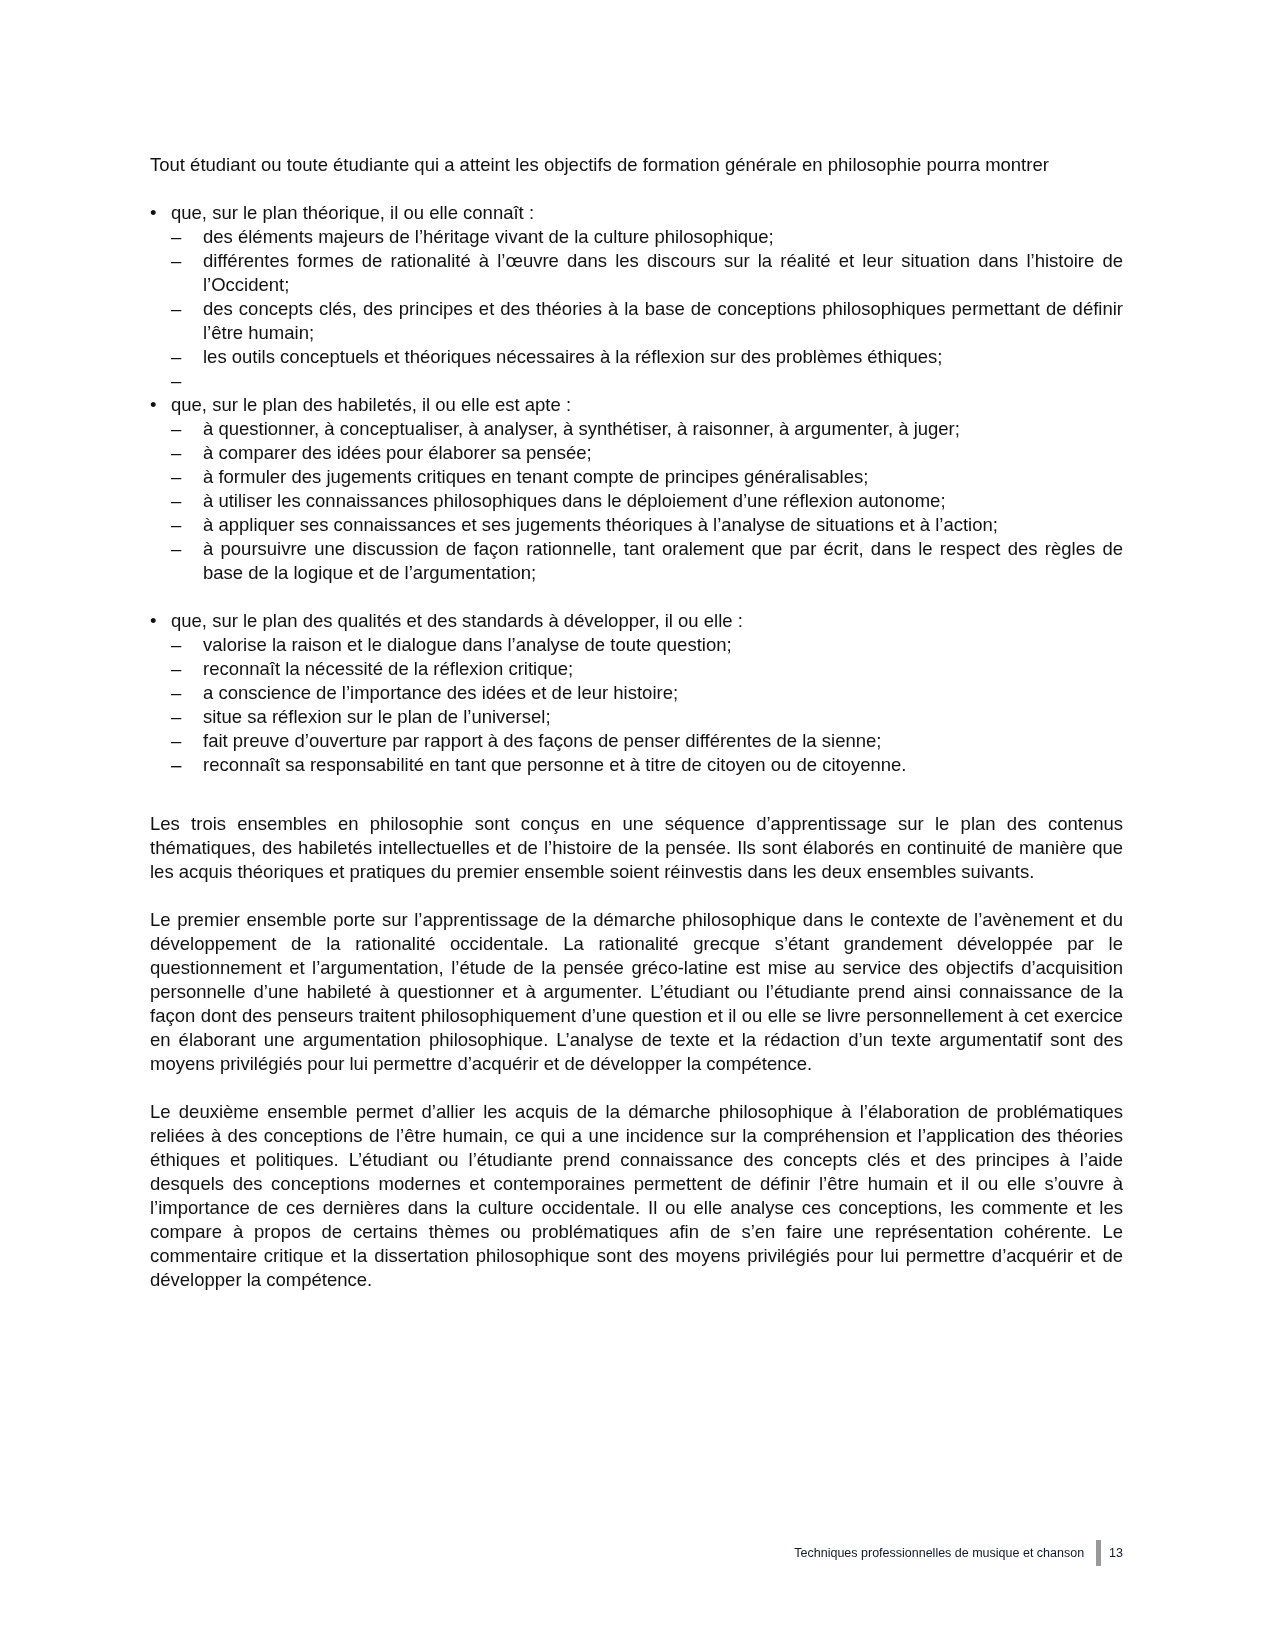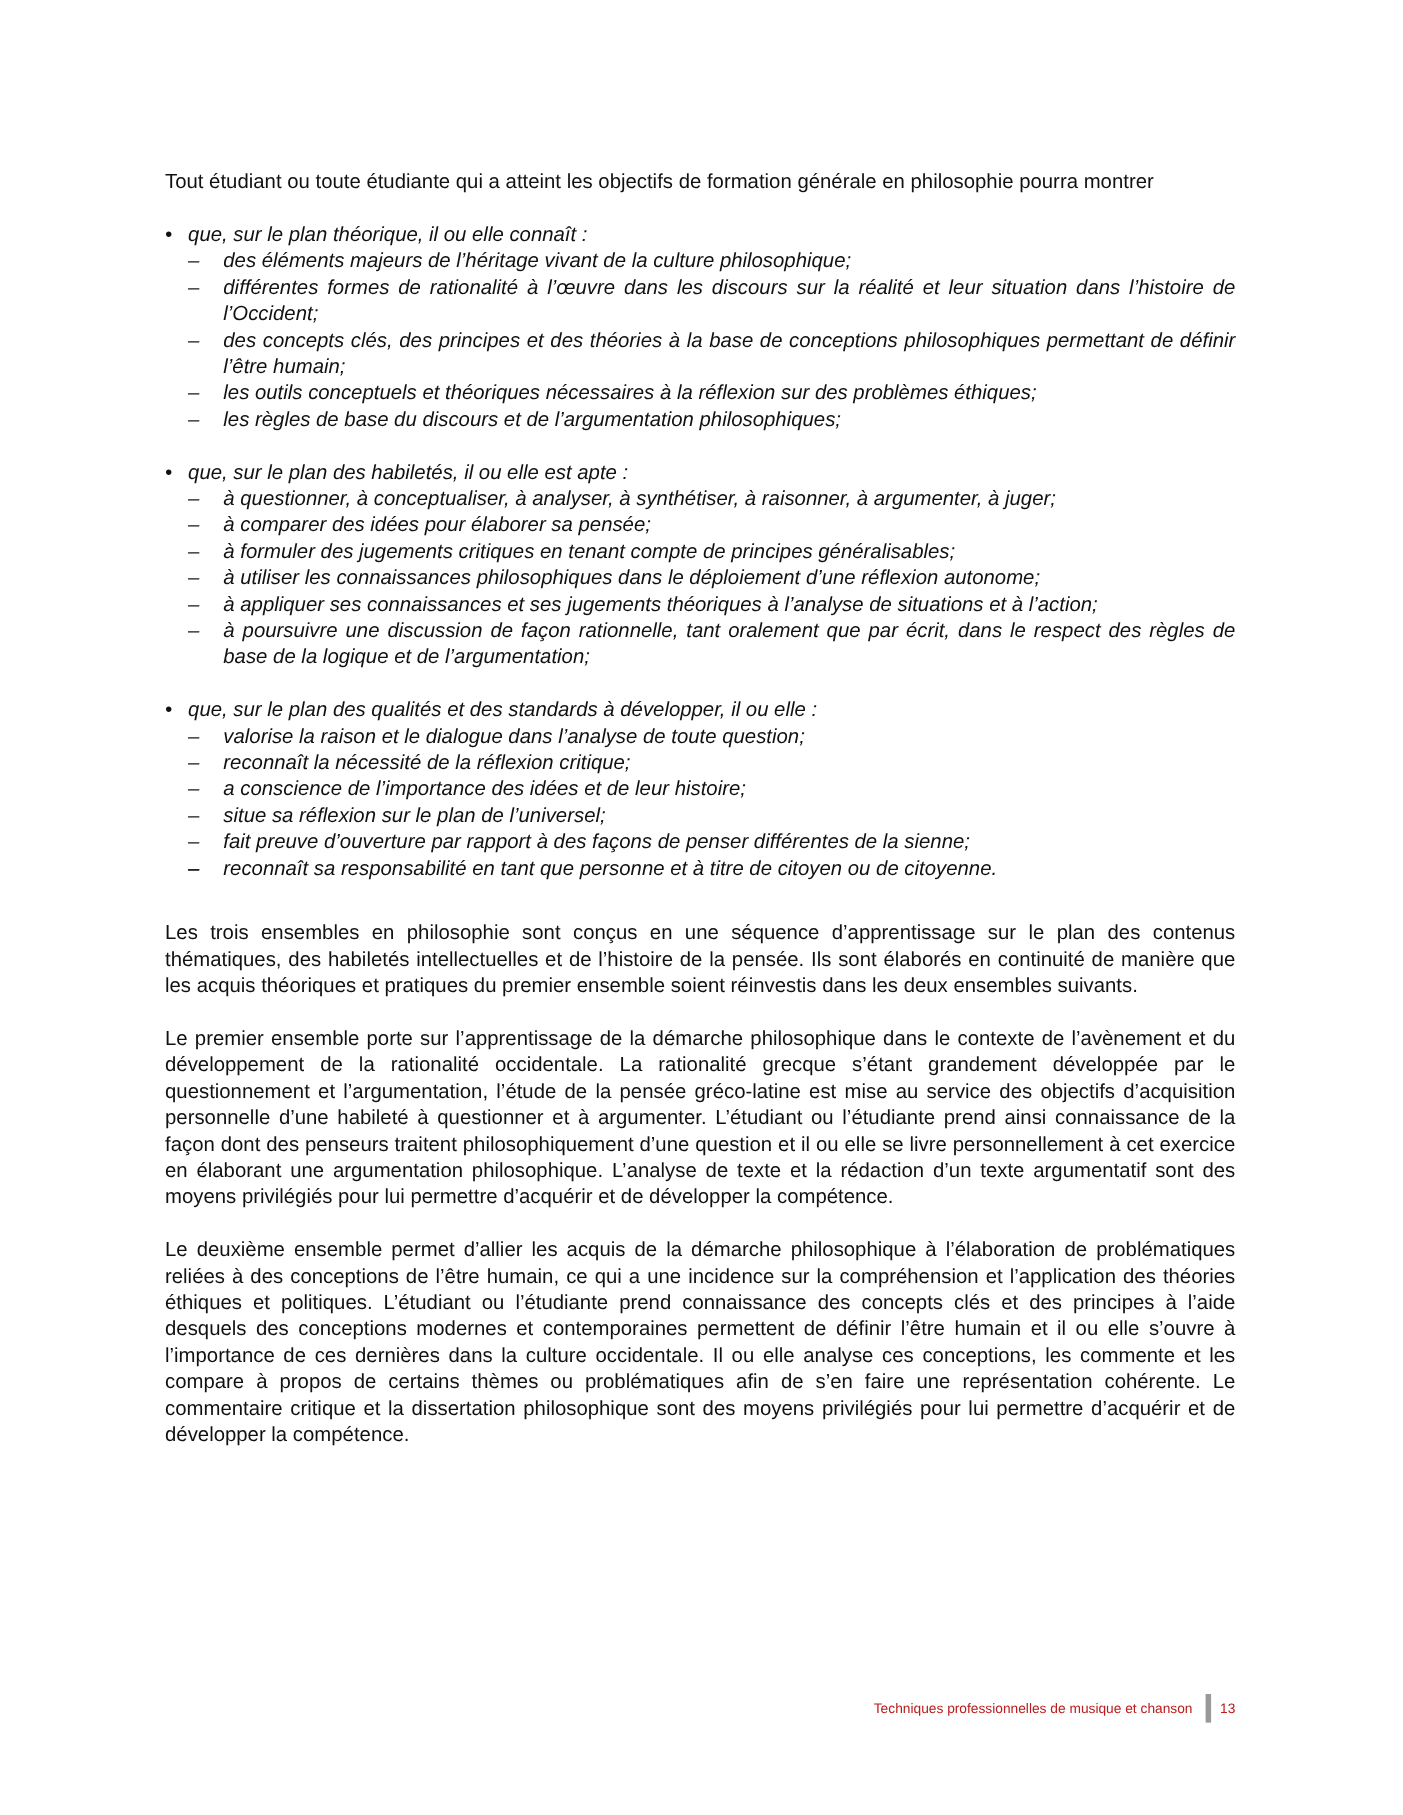--- a/index.html
+++ b/index.html
@@ -3,47 +3,47 @@
 <meta charset="utf-8">
 <style>
   html, body { margin: 0; padding: 0; background: #ffffff; }
   body { width: 1275px; height: 1650px; position: relative; overflow: hidden; color: #111111;
          font-family: "Liberation Sans", sans-serif; }
   .page { position: absolute; left: 150px; top: 146px; width: 973px; }
   .h { font-family: "DejaVu Sans", sans-serif; font-weight: bold; font-size: 17.5px; letter-spacing: -0.2px; margin: 0; line-height: 24px; }
   .p { font-size: 18.5px; line-height: 24px; text-align: justify; margin: 0; }
   .gap-s { height: 7px; }
   .gap-m { height: 24px; }
-  ul.b { list-style: none; margin: 0; padding: 0; font-style: italic; }
+  ul.b { list-style: none; margin: 0; padding: 0; }
   ul.b > li { position: relative; padding-left: 21px; font-size: 18.5px; line-height: 24px; }
   ul.b > li::before { content: "\2022"; position: absolute; left: 0; top: 0; }
   ul.d { list-style: none; margin: 0; padding: 0; }
   ul.d > li { position: relative; padding-left: 53px; margin-left: -21px; text-align: justify; }
   ul.d > li .dash { position: absolute; left: 21px; top: 0; }
   .footer { position: absolute; top: 1540px; right: 152px; height: 26px; display: flex; align-items: center;
-            font-size: 12.5px; color: #b91c1c; }
+            font-size: 12.5px; color: #0f172a; }
   .footer .bar { display: inline-block; width: 5px; height: 26px; background: #999999; margin: 0 8px 0 12px; }
 </style>
 </head>
 <body>
 
 <div class="page">
   <div class="gap-s"></div>
   <p class="p">Tout étudiant ou toute étudiante qui a atteint les objectifs de formation générale en philosophie pourra montrer</p>
   <div class="gap-m"></div>
 
   <ul class="b">
     <li>
       <span>que, sur le plan théorique, il ou elle connaît :</span>
       <ul class="d">
         <li><span class="dash">–</span><span>des éléments majeurs de l’héritage vivant de la culture philosophique;</span></li>
         <li><span class="dash">–</span><span>différentes formes de rationalité à l’œuvre dans les discours sur la réalité et leur situation dans l’histoire de l’Occident;</span></li>
         <li><span class="dash">–</span><span>des concepts clés, des principes et des théories à la base de conceptions philosophiques permettant de définir l’être humain;</span></li>
         <li><span class="dash">–</span><span>les outils conceptuels et théoriques nécessaires à la réflexion sur des problèmes éthiques;</span></li>
-        <li><span class="dash">–</span><span>les règles de base du discours et de l’argumentation philosophiques;</span></li>
+        <li><span class="dash">–</span></li>
       </ul>
       <div class="gap-m"></div>
     </li>
     <li>
       <span>que, sur le plan des habiletés, il ou elle est apte :</span>
       <ul class="d">
         <li><span class="dash">–</span><span>à questionner, à conceptualiser, à analyser, à synthétiser, à raisonner, à argumenter, à juger;</span></li>
         <li><span class="dash">–</span><span>à comparer des idées pour élaborer sa pensée;</span></li>
         <li><span class="dash">–</span><span>à formuler des jugements critiques en tenant compte de principes généralisables;</span></li>
         <li><span class="dash">–</span><span>à utiliser les connaissances philosophiques dans le déploiement d’une réflexion autonome;</span></li>

